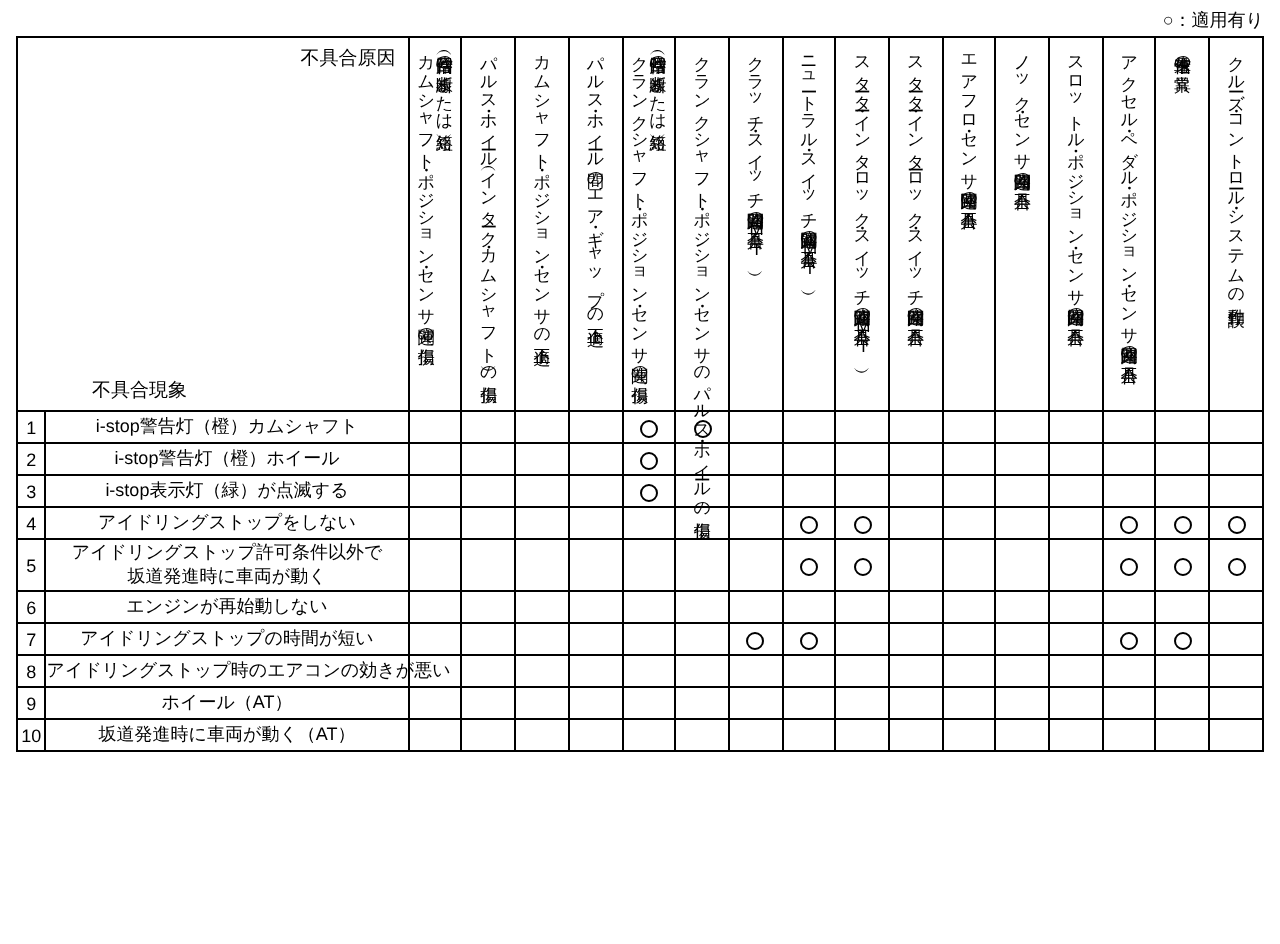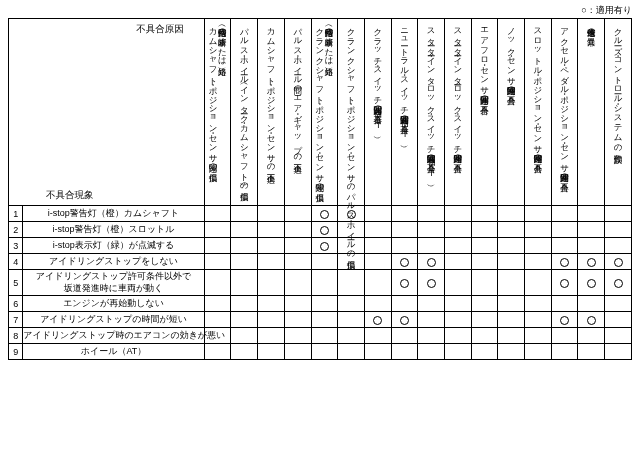--- a/index.html
+++ b/index.html
@@ -44,21 +44,21 @@
     text-align: center;
   }
   
   .hdr-corner {
     height: 186px;
     position: relative;
   }
   .cause-title {
     position: absolute;
     top: 4px;
-    right: 20px;
+    right: 6px;
     font-size: 9.5px;
     white-space: nowrap;
   }
   .symptom-title {
     position: absolute;
     bottom: 3px;
     left: 4px;
     font-size: 9.5px;
     white-space: nowrap;
     margin-left: 33px;
@@ -234,21 +234,21 @@
           <td class="mark"></td>
           <td class="mark"></td>
           <td class="mark"></td>
           <td class="mark"></td>
           <td class="mark"></td>
           <td class="mark"></td>
           <td class="mark"></td>
         </tr>
         <tr class="datarow">
           <td class="num">2</td>
-          <td class="sym">i-stop警告灯（橙）スロットル</td>
+          <td class="sym">i-stop警告灯（橙）ホイール</td>
           <td class="mark"></td>
           <td class="mark"></td>
           <td class="mark"></td>
           <td class="mark"></td>
           <td class="mark"><span class="circle"></span></td>
           <td class="mark"></td>
           <td class="mark"></td>
           <td class="mark"></td>
           <td class="mark"></td>
           <td class="mark"></td>
@@ -378,20 +378,40 @@
           <td class="mark"></td>
           <td class="mark"></td>
           <td class="mark"></td>
           <td class="mark"></td>
           <td class="mark"></td>
           <td class="mark"></td>
         </tr>
         <tr class="datarow">
           <td class="num">9</td>
           <td class="sym">ホイール（AT）</td>
+          <td class="mark"></td>
+          <td class="mark"></td>
+          <td class="mark"></td>
+          <td class="mark"></td>
+          <td class="mark"></td>
+          <td class="mark"></td>
+          <td class="mark"></td>
+          <td class="mark"></td>
+          <td class="mark"></td>
+          <td class="mark"></td>
+          <td class="mark"></td>
+          <td class="mark"></td>
+          <td class="mark"></td>
+          <td class="mark"></td>
+          <td class="mark"></td>
+          <td class="mark"></td>
+        </tr>
+        <tr class="datarow">
+          <td class="num">10</td>
+          <td class="sym">坂道発進時に車両が動く（AT）</td>
           <td class="mark"></td>
           <td class="mark"></td>
           <td class="mark"></td>
           <td class="mark"></td>
           <td class="mark"></td>
           <td class="mark"></td>
           <td class="mark"></td>
           <td class="mark"></td>
           <td class="mark"></td>
           <td class="mark"></td>

